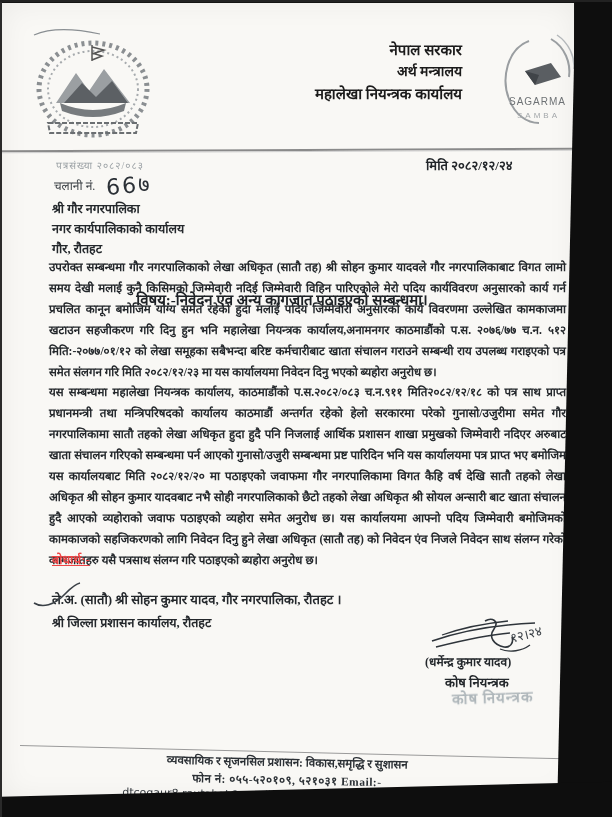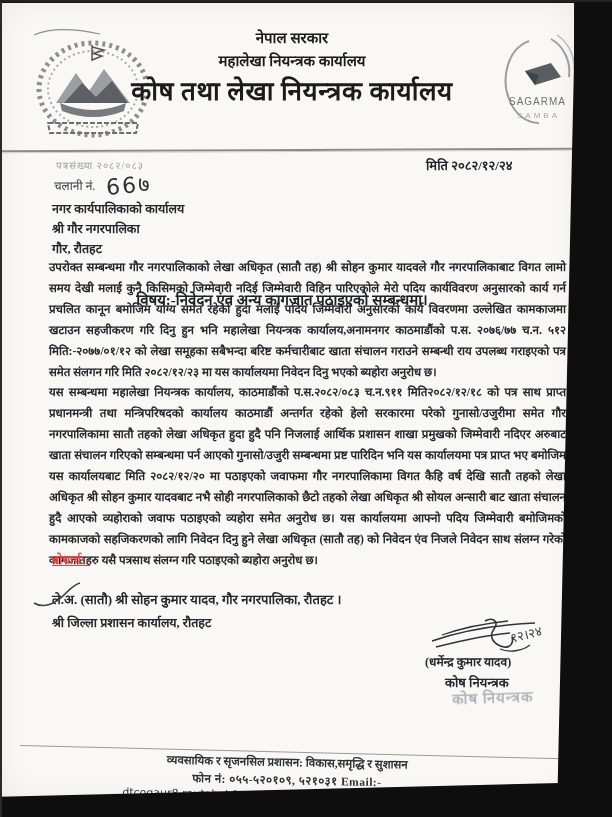--- a/index.html
+++ b/index.html
@@ -15,21 +15,21 @@
     background:#f9f8f5;
     box-shadow:inset 0 0 30px rgba(0,0,0,0.06);
   }
   .edge-right { position:absolute; left:566px; top:-12px; width:70px; height:860px; background:#0e0e0e; transform:rotate(1.3deg); }
   .edge-bottom { position:absolute; left:-12px; top:797px; width:660px; height:50px; background:#0e0e0e; transform:rotate(-1.4deg); transform-origin:left center; }
   .edge-left { position:absolute; left:0; top:0; width:2px; height:817px; background:#2a2a2a; }
   .edge-top { position:absolute; left:0; top:0; width:612px; height:2px; background:#222; }
 
   .pen-arc { position:absolute; left:30px; top:22px; }
 
-  .hdr { position:absolute; left:120px; top:24px; width:340px; text-align:center; color:#1b1b1b; }
+  .hdr { position:absolute; left:120px; top:36px; width:340px; text-align:right; color:#1b1b1b; }
   .hdr .l1 { font-size:15px; font-weight:bold; }
   .hdr .l2 { font-size:14px; font-weight:bold; margin-top:2px; }
   .hdr .l3 { font-size:15px; font-weight:bold; margin-top:3px; }
   .hdr .l4 { font-size:26px; font-weight:bold; margin-top:2px; letter-spacing:0.5px; white-space:nowrap; }
   .hdr .l5 { font-size:15px; font-weight:bold; margin-top:1px; }
 
   .emblem { position:absolute; left:32px; top:36px; }
   .rlogo { position:absolute; left:497px; top:30px; }
 
   .rule-top { position:absolute; left:0px; top:146px; width:572px; border-top:2px solid #8a8a8a; border-bottom:1px solid #cfcfcf; height:3px; transform:rotate(-0.25deg); }
@@ -78,44 +78,44 @@
       <ellipse cx="59" cy="50" rx="45" ry="38" fill="none" stroke="#a7abae" stroke-width="2" stroke-dasharray="2 3"></ellipse>
       <path d="M58,6 L58,22 M58,8 L70,11 L58,15 M58,14 L68,17 L58,21" stroke="#555" stroke-width="1.5" fill="none"></path>
       <path d="M22,64 L42,34 L55,52 L70,30 L96,64 Z" fill="#9b9fa2"></path>
       <path d="M30,64 L48,44 L62,58 L78,42 L94,64 Z" fill="#5c6064"></path>
       <path d="M26,64 Q59,78 92,64 L90,72 Q59,84 28,72 Z" fill="#777b7e"></path>
       <path d="M14,84 L104,84 L102,94 L16,94 Z" fill="none" stroke="#6b6f72" stroke-width="2" stroke-dasharray="5 2"></path>
     </svg>
 
     <div class="hdr">
       <div class="l1">नेपाल सरकार</div>
+      <div class="l2">अर्थ मन्त्रालय</div>
       <div class="l3">महालेखा नियन्त्रक कार्यालय</div>
-      <div class="l4">कोष तथा लेखा नियन्त्रक कार्यालय</div>
     </div>
 
     <svg class="rlogo" width="76" height="100" viewBox="0 0 76 100">
       <path d="M30,8 C8,16 2,46 10,66 C16,82 28,90 40,90" fill="none" stroke="#9a9ea1" stroke-width="2"></path>
       <path d="M52,6 C66,14 72,30 70,44" fill="none" stroke="#9a9ea1" stroke-width="2"></path>
       <path d="M58,2 C70,10 76,24 75,36" fill="none" stroke="#b3b7ba" stroke-width="1.5"></path>
       <path d="M26,38 L52,30 L62,44 L36,52 Z" fill="#5a5e62"></path>
       <path d="M26,38 L40,42 L36,52 Z" fill="#404448"></path>
       <text x="10" y="72" font-size="10" fill="#6e7275" font-family="Liberation Sans, sans-serif" letter-spacing="1">SAGARMA</text>
       <text x="18" y="85" font-size="8" fill="#a3a7aa" font-family="Liberation Sans, sans-serif" letter-spacing="3">SAMBA</text>
     </svg>
 
     <div class="rule-top"></div>
 
     <div class="meta-ref">पत्रसंख्या २०८२/०८३</div>
     <div class="meta-date">मिति २०८२/१२/२४</div>
     <div class="chalani-label">चलानी नं.</div>
     <div class="chalani-no">66७</div>
 
     <div class="addr">
+      <div>श्री गौर नगरपालिका</div>
       <div>नगर कार्यपालिकाको कार्यालय</div>
-      <div>श्री गौर नगरपालिका</div>
       <div>गौर, रौतहट</div>
     </div>
 
     <div class="subject">विषय:-निवेदन एंव अन्य कागजात पठाइएको सम्बन्धमा।</div>
 
     <div class="body-text">
       <p>उपरोक्त सम्बन्धमा गौर नगरपालिकाको लेखा अधिकृत (सातौ तह) श्री सोहन कुमार यादवले गौर नगरपालिकाबाट विगत लामो समय देखी मलाई कुनै किसिमको जिम्मेवारी नदिई जिम्मेवारी विहिन पारिएकोले मेरो पदिय कार्यविवरण अनुसारको कार्य गर्न प्रचलित कानून बमोजिम योग्य समेत रहेको हुदा मलाई पदिय जिम्मेवारी अनुसारको कार्य विवरणमा उल्लेखित कामकाजमा खटाउन सहजीकरण गरि दिनु हुन भनि महालेखा नियन्त्रक कार्यालय,अनामनगर काठमाडौंको प.स. २०७६/७७ च.न. ५१२ मिति:-२०७७/०१/१२ को लेखा समूहका सबैभन्दा बरिष्ट कर्मचारीबाट खाता संचालन गराउने सम्बन्धी राय उपलब्ध गराइएको पत्र समेत संलगन गरि मिति २०८२/१२/२३ मा यस कार्यालयमा निवेदन दिनु भएको ब्यहोरा अनुरोध छ।</p>
       <p>यस सम्बन्धमा महालेखा नियन्त्रक कार्यालय, काठमाडौंको प.स.२०८२/०८३ च.न.९११ मिति२०८२/१२/१८ को पत्र साथ प्राप्त प्रधानमन्त्री तथा मन्त्रिपरिषदको कार्यालय काठमाडौं अन्तर्गत रहेको हेलो सरकारमा परेको गुनासो/उजुरीमा समेत गौर नगरपालिकामा सातौ तहको लेखा अधिकृत हुदा हुदै पनि निजलाई आर्थिक प्रशासन शाखा प्रमुखको जिम्मेवारी नदिएर अरुबाट खाता संचालन गरिएको सम्बन्धमा पर्न आएको गुनासो/उजुरी सम्बन्धमा प्रष्ट पारिदिन भनि यस कार्यालयमा पत्र प्राप्त भए बमोजिम यस कार्यालयबाट मिति २०८२/१२/२० मा पठाइएको जवाफमा गौर नगरपालिकामा विगत कैहि वर्ष देखि सातौ तहको लेखा अधिकृत श्री सोहन कुमार यादवबाट नभै सोही नगरपालिकाको छैटो तहको लेखा अधिकृत श्री सोयल अन्सारी बाट खाता संचालन हुदै आएको व्यहोराको जवाफ पठाइएको व्यहोरा समेत अनुरोध छ। यस कार्यालयमा आफ्नो पदिय जिम्मेवारी बमोजिमको कामकाजको सहजिकरणको लागि निवेदन दिनु हुने लेखा अधिकृत (सातौ तह) को निवेदन एंव निजले निवेदन साथ संलग्न गरेको कागजातहरु यसै पत्रसाथ संलग्न गरि पठाइएको ब्यहोरा अनुरोध छ।</p>
     </div>
 

